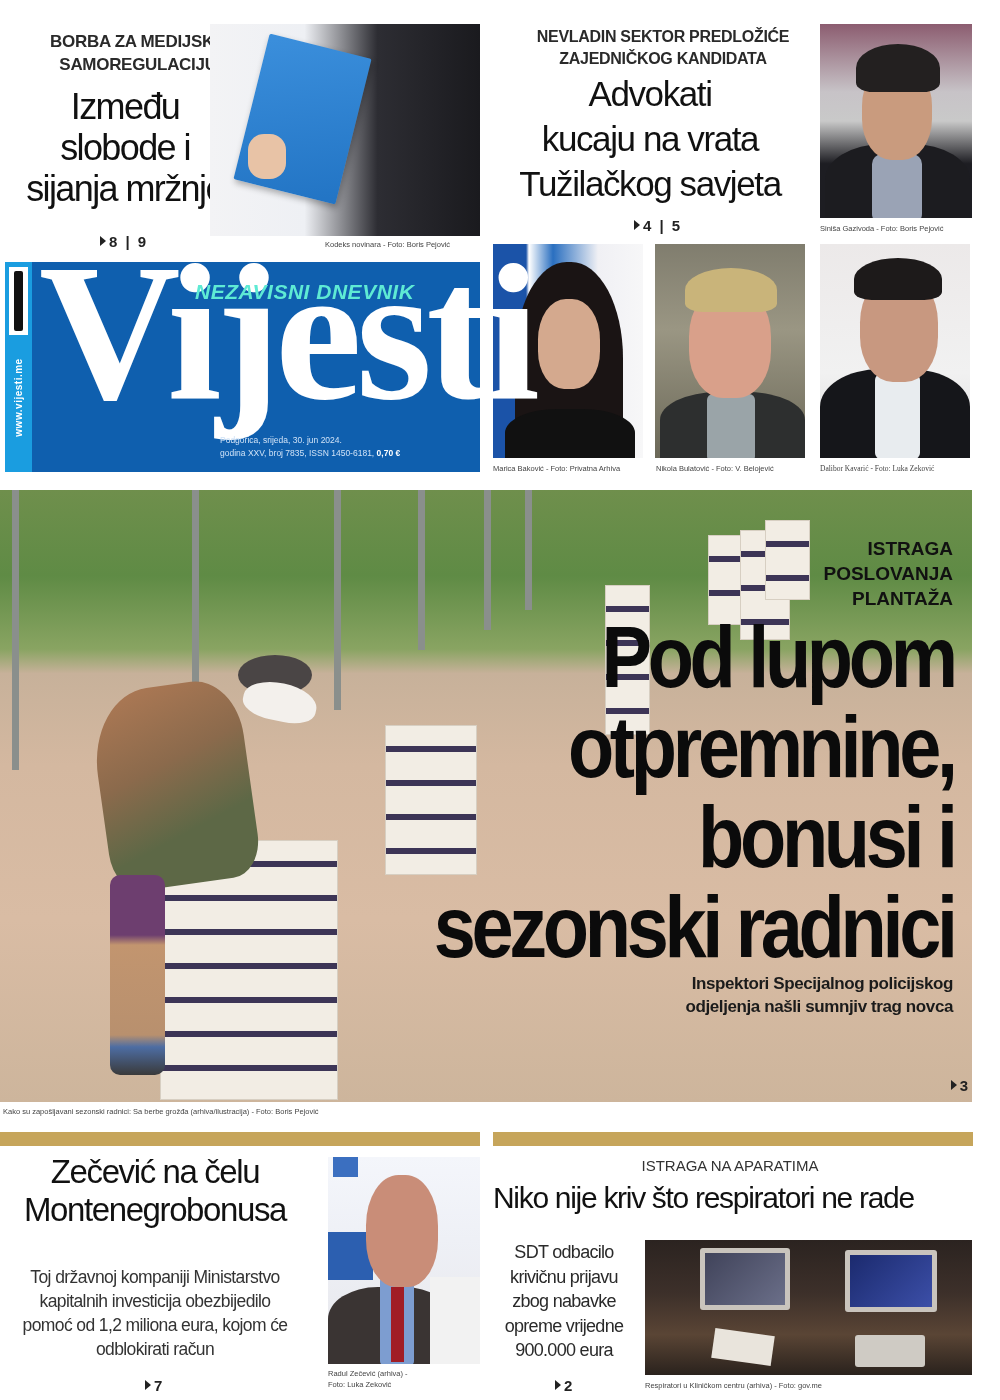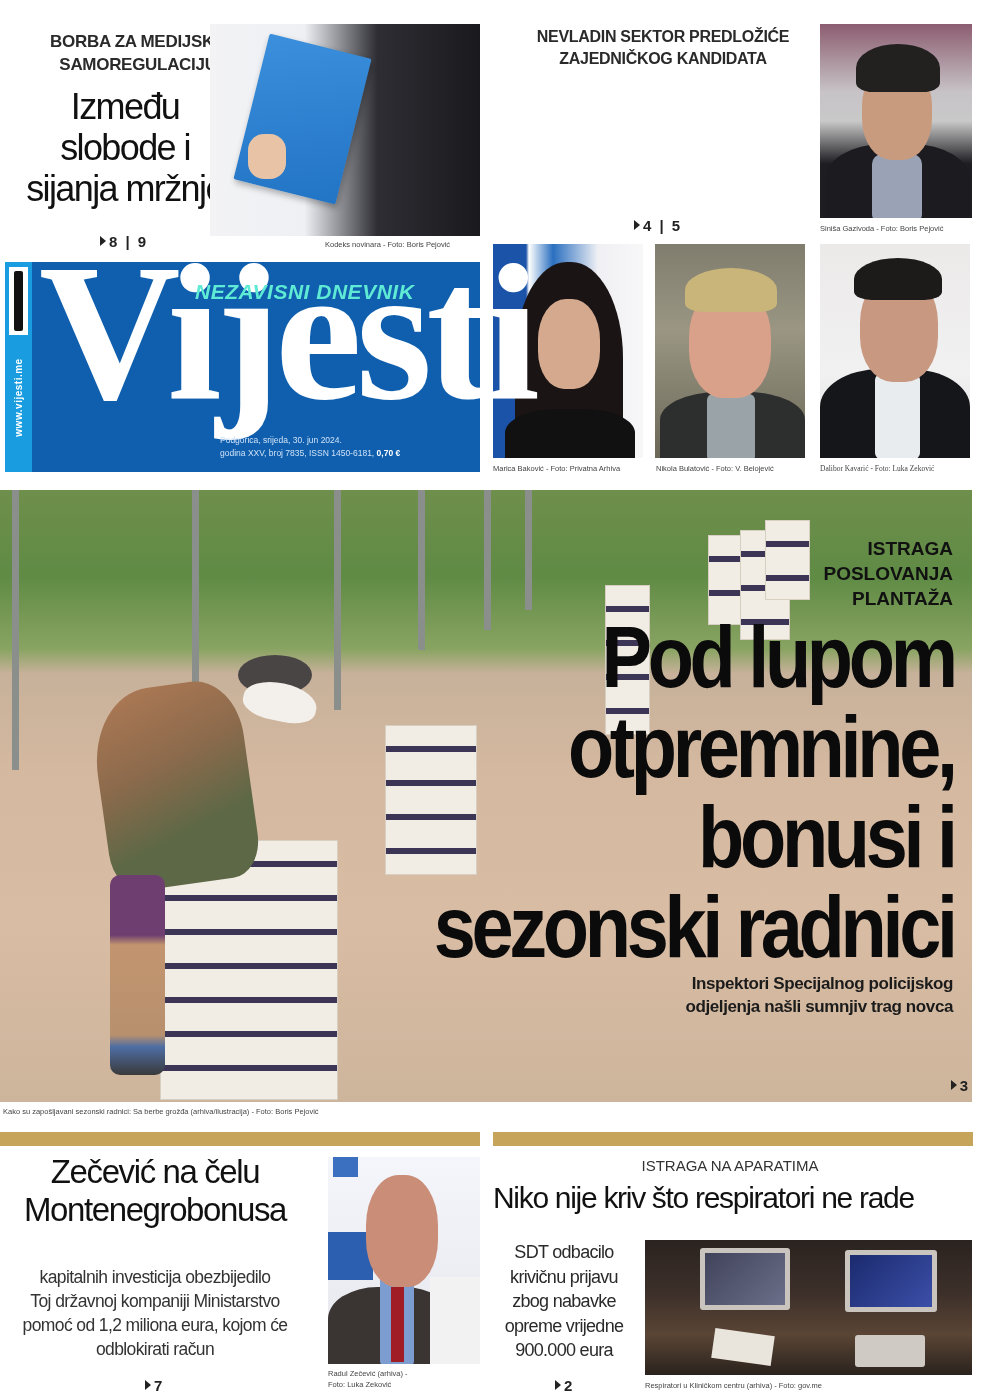--- a/index.html
+++ b/index.html
@@ -97,20 +97,25 @@
 <div class="abs photo" id="tl-photo">
   <div class="booklet"></div>
   <div class="hand"></div>
 </div>
 <div class="abs caption" style="left:325px; top:240px;">Kodeks novinara - Foto: Boris Pejović</div>
 
 <div class="abs center" style="left:495px; top:26px; width:310px;">
   <div class="kicker" style="font-size:16px; line-height:22px;">
     <div>NEVLADIN SEKTOR PREDLOŽIĆE</div>
     <div>ZAJEDNIČKOG KANDIDATA</div>
+  </div>
+  <div class="headline" style="font-size:35px; line-height:45px; margin-top:1px; letter-spacing:-1.4px;">
+    <div>Advokati</div>
+    <div>kucaju na vrata</div>
+    <div>Tužilačkog savjeta</div>
   </div>
 </div>
 <div class="abs pageref" style="left:626px; top:217px;margin-left:8px;">
   <span class="arrow"></span><span>4 | 5</span>
 </div>
 
 <div class="abs photo" id="tr-photo">
   <div class="body" style="left:5px; top:120px; width:145px; height:90px; background:#1c1c20;"></div>
   <div class="body" style="left:52px; top:130px; width:50px; height:70px; background:#9aa3b5; border-radius:10px;"></div>
   <div class="face" style="left:42px; top:38px; width:70px; height:98px;"></div>
@@ -191,22 +196,22 @@
 <div class="abs caption" id="main-caption">Kako su zapošljavani sezonski radnici: Sa berbe grožđa (arhiva/ilustracija) - Foto: Boris Pejović</div>
 
 <div class="gold-bar" style="left:0; width:480px;"></div>
 <div class="gold-bar" style="left:493px; width:480px;"></div>
 
 <div class="abs headline center" id="bl-headline">
   <div>Zečević na čelu</div>
   <div>Montenegrobonusa</div>
 </div>
 <div class="abs center" id="bl-deck">
+  <div>Toj državnoj kompaniji Ministarstvo</div>
   <div>kapitalnih investicija obezbijedilo</div>
-  <div>Toj državnoj kompaniji Ministarstvo</div>
   <div>pomoć od 1,2 miliona eura, kojom će</div>
   <div>odblokirati račun</div>
 </div>
 <div class="abs pageref" id="bl-ref">
   <span class="arrow"></span><span>7</span>
 </div>
 <div class="abs photo" id="bl-photo">
   <div style="position:absolute; left:0; top:75px; width:45px; height:48px; background:#2c5fb0;"></div>
   <div style="position:absolute; left:5px; top:0; width:25px; height:20px; background:#3b6fc0;"></div>
   <div class="body" style="left:0; top:130px; width:125px; height:80px; background:#3a3433;"></div>

